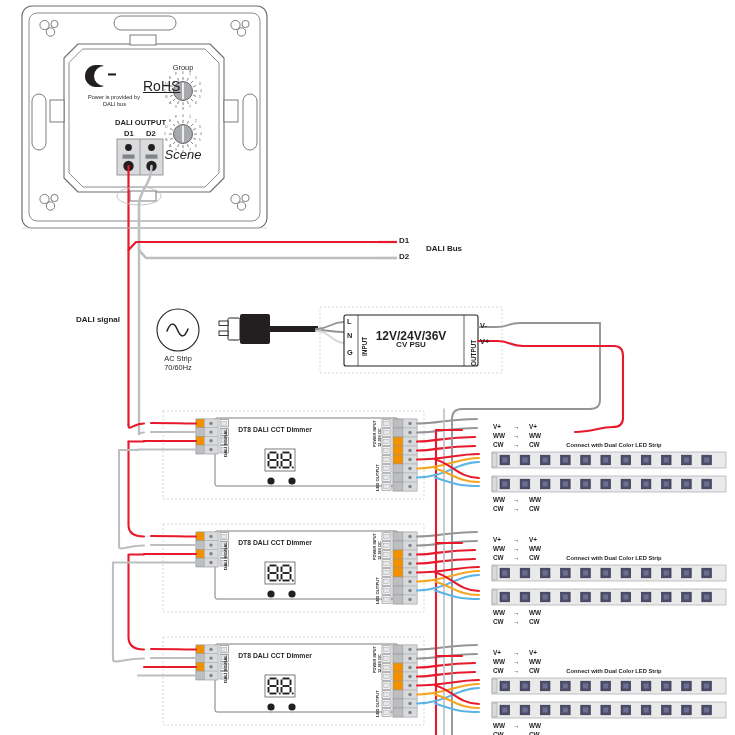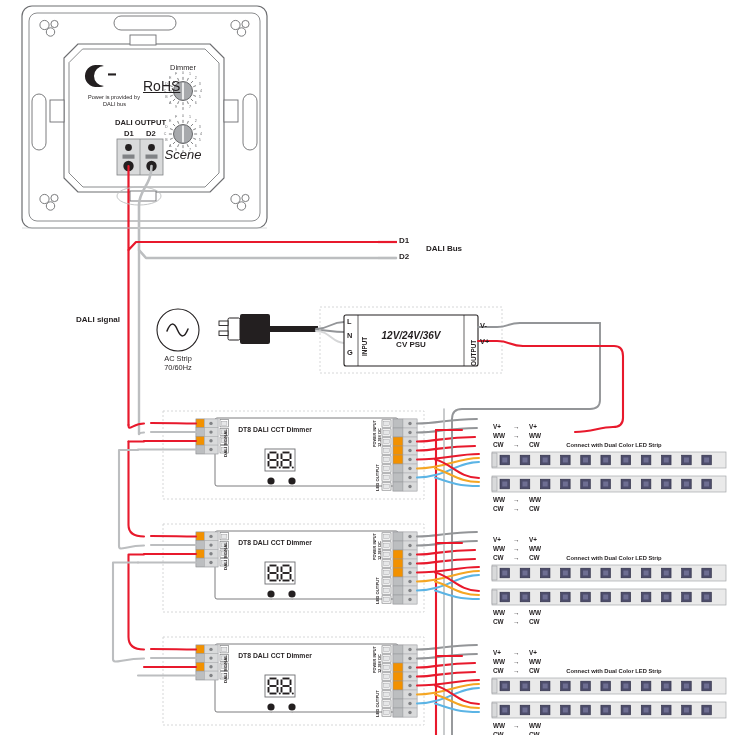--- a/index.html
+++ b/index.html
@@ -571,21 +571,21 @@
       <rect x="701.8181818181819" y="705.2" width="9.6" height="9.6" fill="#4d4d6b" stroke="#2d2d44" stroke-width="0.6" rx="0" ry="0" stroke-dasharray="none"></rect>
       <rect x="704.1181818181818" y="707.5" width="5" height="5" fill="#6e6e92" stroke="none" stroke-width="1" rx="0" ry="0" stroke-dasharray="none"></rect>
     </svg>
   <div id="labels">
       <div class="lbl" style="left: 143px; top: 78px; font-size: 14px; text-decoration: underline;">RoHS</div>
       <div class="lbl" style="left: 88px; top: 94px; font-size: 5.6px;">Power is provided by</div>
       <div class="lbl" style="left: 103px; top: 101px; font-size: 5.6px;">DALI bus</div>
       <div class="lbl b" style="left: 115px; top: 119px; font-size: 7.6px;">DALI OUTPUT</div>
       <div class="lbl b" style="left: 124px; top: 130px; font-size: 7.6px;">D1</div>
       <div class="lbl b" style="left: 146px; top: 130px; font-size: 7.6px;">D2</div>
-      <div class="lbl" style="left: 183px; top: 64px; font-size: 7.4px; transform: translateX(-50%);">Dimmer</div>
+      <div class="lbl" style="left: 183px; top: 64px; font-size: 7.4px; transform: translateX(-50%);">Group</div>
       <div class="lbl" style="left: 183px; top: 148px; font-size: 13px; transform: translateX(-50%); font-style: italic;">Scene</div>
       <div class="lbl" style="left: 183px; top: 70.5px; font-size: 3.6px; color: rgb(109, 110, 113); transform: translateX(-50%);">0</div>
       <div class="lbl" style="left: 189.888px; top: 71.8702px; font-size: 3.6px; color: rgb(109, 110, 113); transform: translateX(-50%);">1</div>
       <div class="lbl" style="left: 195.728px; top: 75.7721px; font-size: 3.6px; color: rgb(109, 110, 113); transform: translateX(-50%);">2</div>
       <div class="lbl" style="left: 199.63px; top: 81.6117px; font-size: 3.6px; color: rgb(109, 110, 113); transform: translateX(-50%);">3</div>
       <div class="lbl" style="left: 201px; top: 88.5px; font-size: 3.6px; color: rgb(109, 110, 113); transform: translateX(-50%);">4</div>
       <div class="lbl" style="left: 199.63px; top: 95.3883px; font-size: 3.6px; color: rgb(109, 110, 113); transform: translateX(-50%);">5</div>
       <div class="lbl" style="left: 195.728px; top: 101.228px; font-size: 3.6px; color: rgb(109, 110, 113); transform: translateX(-50%);">6</div>
       <div class="lbl" style="left: 189.888px; top: 105.13px; font-size: 3.6px; color: rgb(109, 110, 113); transform: translateX(-50%);">7</div>
       <div class="lbl" style="left: 183px; top: 106.5px; font-size: 3.6px; color: rgb(109, 110, 113); transform: translateX(-50%);">8</div>
@@ -611,21 +611,21 @@
       <div class="lbl" style="left: 165px; top: 131.5px; font-size: 3.6px; color: rgb(109, 110, 113); transform: translateX(-50%);">C</div>
       <div class="lbl" style="left: 166.37px; top: 124.612px; font-size: 3.6px; color: rgb(109, 110, 113); transform: translateX(-50%);">D</div>
       <div class="lbl" style="left: 170.272px; top: 118.772px; font-size: 3.6px; color: rgb(109, 110, 113); transform: translateX(-50%);">E</div>
       <div class="lbl" style="left: 176.112px; top: 114.87px; font-size: 3.6px; color: rgb(109, 110, 113); transform: translateX(-50%);">F</div>
       <div class="lbl b" style="left: 399px; top: 236px; font-size: 8px;">D1</div>
       <div class="lbl b" style="left: 399px; top: 252px; font-size: 8px;">D2</div>
       <div class="lbl b" style="left: 426px; top: 244px; font-size: 8px;">DALI Bus</div>
       <div class="lbl b" style="left: 76px; top: 315px; font-size: 8px;">DALI signal</div>
       <div class="lbl" style="left: 178px; top: 355px; font-size: 7.4px; transform: translateX(-50%);">AC Strip</div>
       <div class="lbl" style="left: 178px; top: 364px; font-size: 7.4px; transform: translateX(-50%);">70/60Hz</div>
-      <div class="lbl b" style="left: 411px; top: 330px; font-size: 10px; transform: translateX(-50%); font-style: italic;">12V/24V/36V</div>
+      <div class="lbl b" style="left: 411px; top: 330px; font-size: 12px; transform: translateX(-50%);">12V/24V/36V</div>
       <div class="lbl b" style="left: 411px; top: 340px; font-size: 8px; transform: translateX(-50%);">CV PSU</div>
       <div class="lbl b" style="left: 347px; top: 318px; font-size: 7.4px;">L</div>
       <div class="lbl b" style="left: 347px; top: 332px; font-size: 7.4px;">N</div>
       <div class="lbl b" style="left: 347px; top: 349px; font-size: 7.4px;">G</div>
       <div class="lbl b" style="left: 361px; top: 356px; font-size: 6.4px; transform: rotate(-90deg); transform-origin: 0px 0px;">INPUT</div>
       <div class="lbl b" style="left: 470px; top: 366px; font-size: 6.4px; transform: rotate(-90deg); transform-origin: 0px 0px;">OUTPUT</div>
       <div class="lbl b" style="left: 480px; top: 322px; font-size: 7.4px;">V-</div>
       <div class="lbl b" style="left: 480px; top: 338px; font-size: 7.4px;">V+</div>
       <div class="lbl b" style="left: 275px; top: 426px; font-size: 6.8px; transform: translateX(-50%);">DT8 DALI CCT Dimmer</div>
       <div class="lbl b" style="left: 223px; top: 457px; font-size: 4.4px; transform: rotate(-90deg); transform-origin: 0px 0px;">DALI SIGNAL</div>

